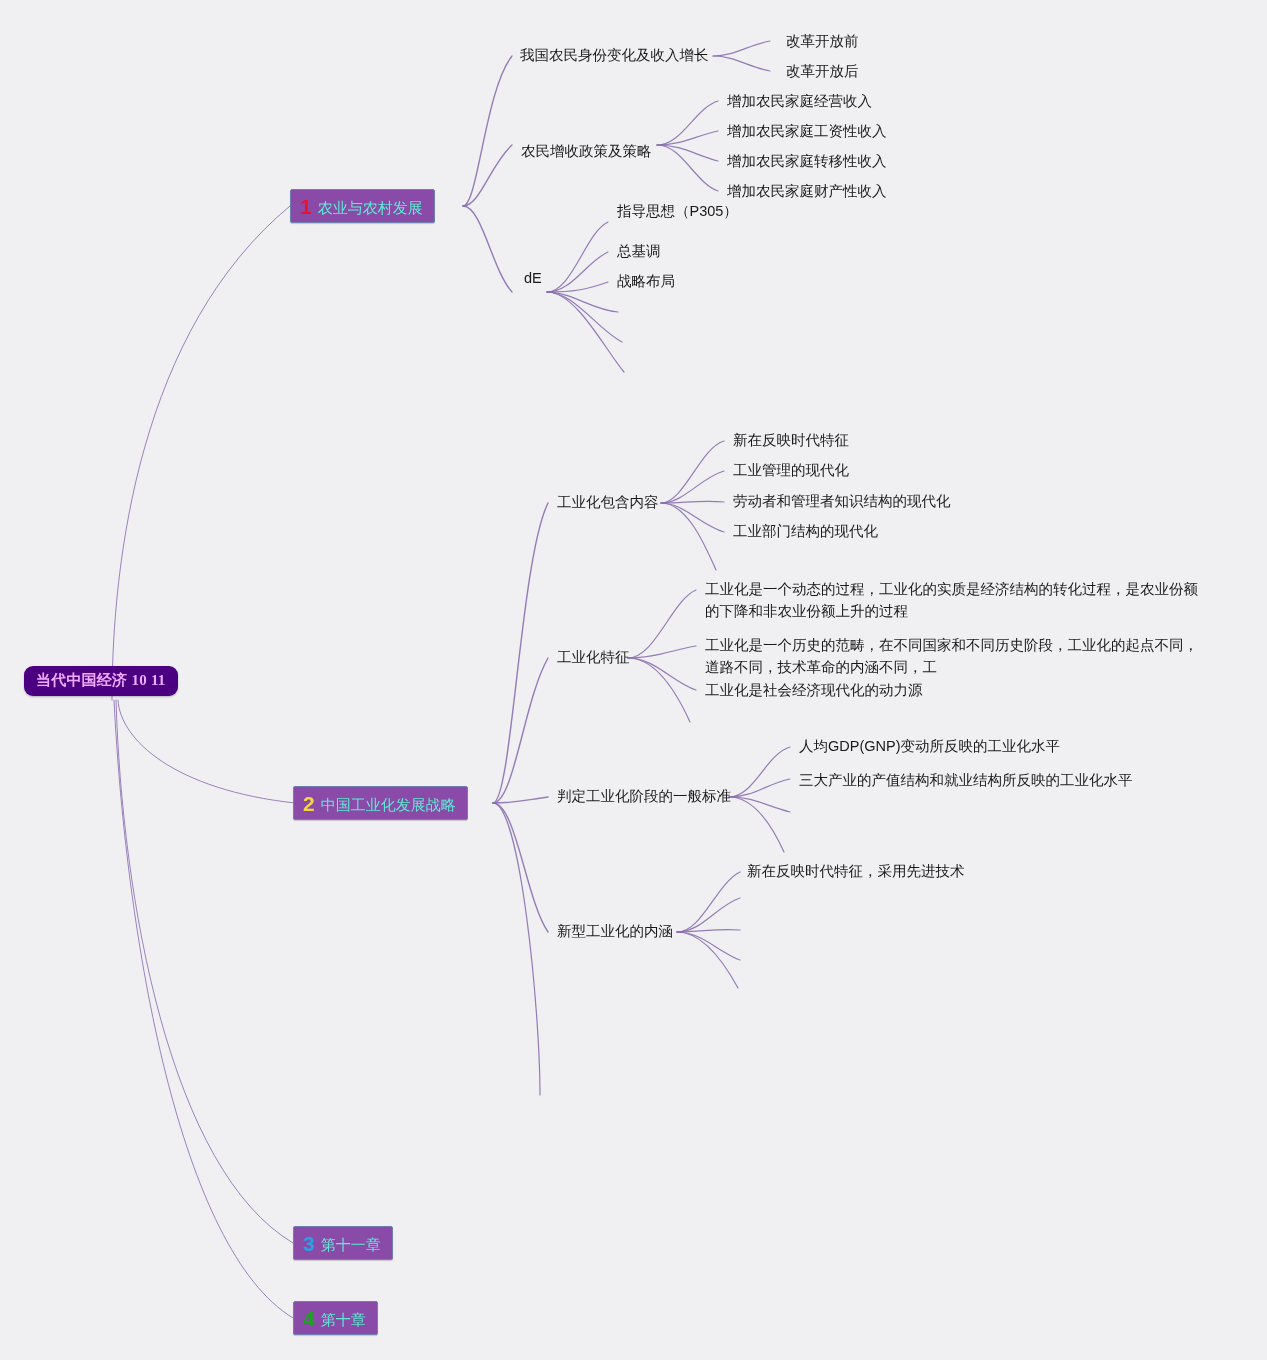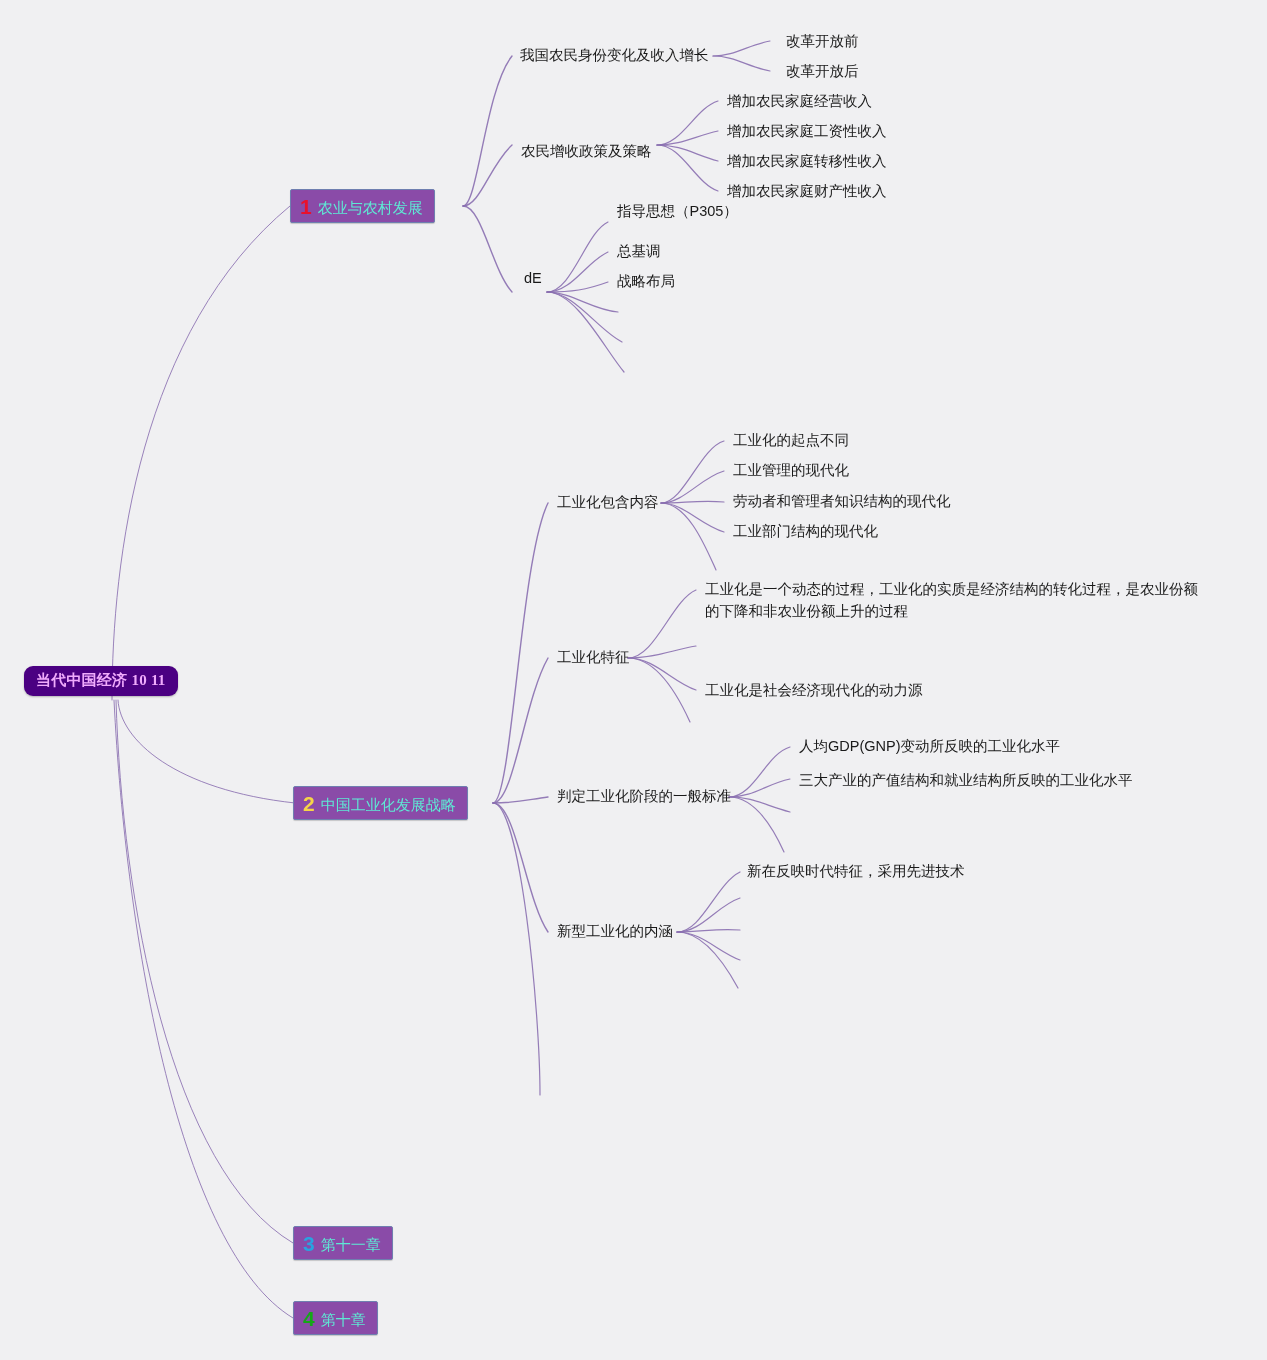--- a/index.html
+++ b/index.html
@@ -183,27 +183,28 @@
   <div class="node leaf-node" style="left:617px; top:201px;">指导思想（P305）</div>
   <div class="node leaf-node" style="left:617px; top:241px;">总基调</div>
   <div class="node leaf-node" style="left:617px; top:271px;">战略布局</div>
 
   <div class="node branch-node" style="left:293px; top:786px;">
     <span class="branch-num" style="color:#f5d547;">2</span>
     <span class="branch-label">中国工业化发展战略</span>
   </div>
 
   <div class="node topic-node" style="left:557px; top:492px;">工业化包含内容</div>
-  <div class="node leaf-node" style="left:733px; top:430px;">工业化的起点不同</div>
+  <div class="node leaf-node" style="left:733px; top:430px;">新在反映时代特征</div>
   <div class="node leaf-node" style="left:733px; top:460px;">工业管理的现代化</div>
   <div class="node leaf-node" style="left:733px; top:491px;text-align:right;">劳动者和管理者知识结构的现代化</div>
   <div class="node leaf-node" style="left:733px; top:521px;">工业部门结构的现代化</div>
 
   <div class="node topic-node" style="left:557px; top:647px;">工业化特征</div>
   <div class="node leaf-node wrap w1" style="left:705px; top:579px;">工业化是一个动态的过程，工业化的实质是经济结构的转化过程，是农业份额的下降和非农业份额上升的过程</div>
+  <div class="node leaf-node wrap w2" style="left:705px; top:635px;">工业化是一个历史的范畴，在不同国家和不同历史阶段，工业化的起点不同，道路不同，技术革命的内涵不同，工</div>
   <div class="node leaf-node" style="left:705px; top:680px;">工业化是社会经济现代化的动力源</div>
 
   <div class="node topic-node" style="left:557px; top:786px;">判定工业化阶段的一般标准</div>
   <div class="node leaf-node" style="left:799px; top:736px;">人均GDP(GNP)变动所反映的工业化水平</div>
   <div class="node leaf-node" style="left:799px; top:770px;">三大产业的产值结构和就业结构所反映的工业化水平</div>
 
   <div class="node topic-node" style="left:557px; top:921px;">新型工业化的内涵</div>
   <div class="node leaf-node" style="left:747px; top:861px;">新在反映时代特征，采用先进技术</div>
 
   <div class="node branch-node" style="left:293px; top:1226px;">

